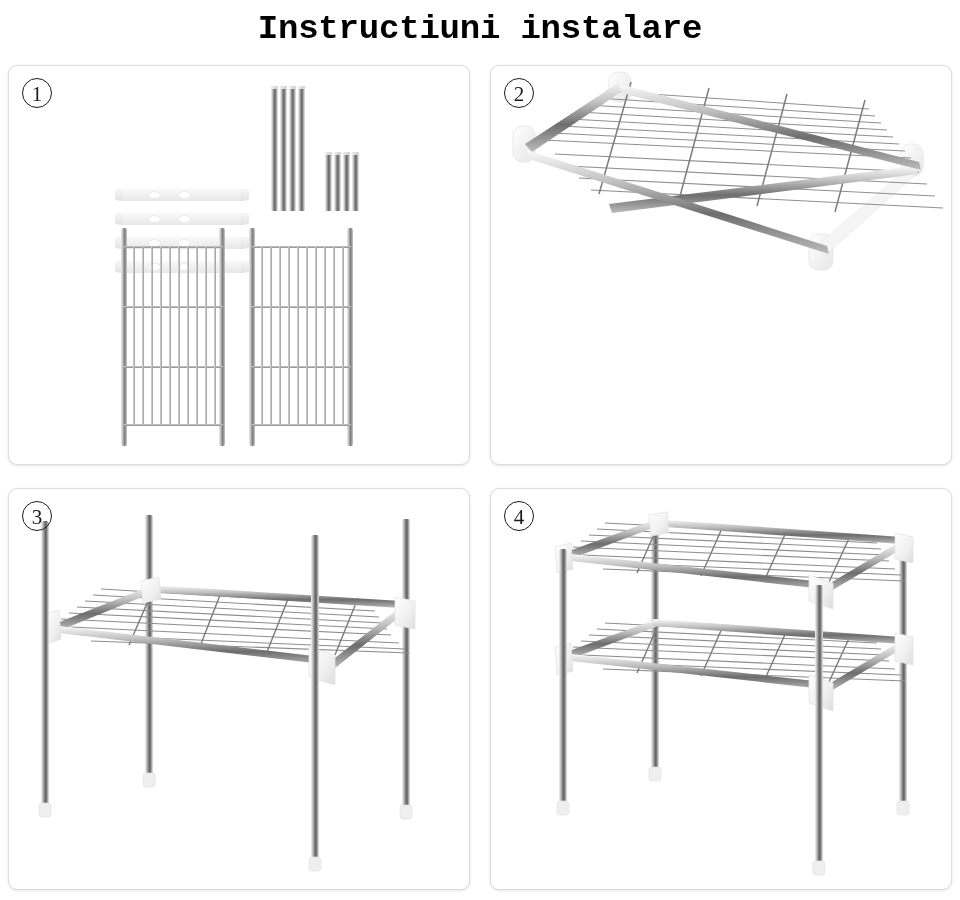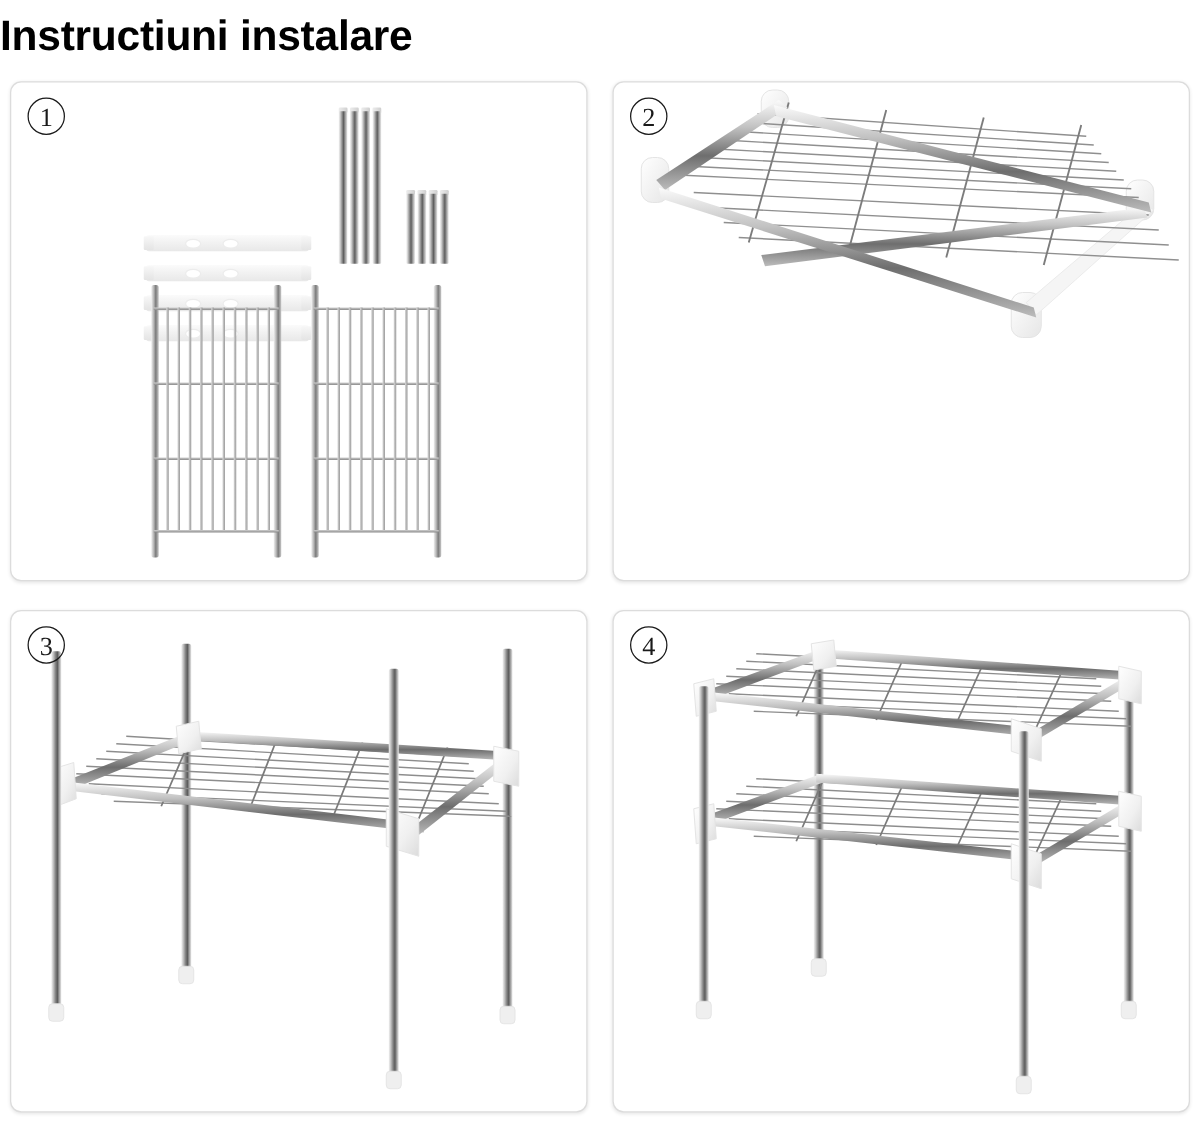--- a/index.html
+++ b/index.html
@@ -14,26 +14,27 @@
     overflow: hidden;
     position: relative;
   }
 
   
   .page-title {
     position: absolute;
     top: 6px;
     left: 0;
     width: 960px;
+    text-align: center;
     font-size: 34px;
     font-weight: bold;
     color: #000000;
     letter-spacing: -0.2px;
     line-height: 46px;
-    font-family: Liberation Sans, sans-serif;
+    font-family: Liberation Mono, monospace;
   }
 
   
   .grid {
     position: absolute;
     top: 65px;
     left: 8px;
     width: 944px;
     height: 826px;
   }

